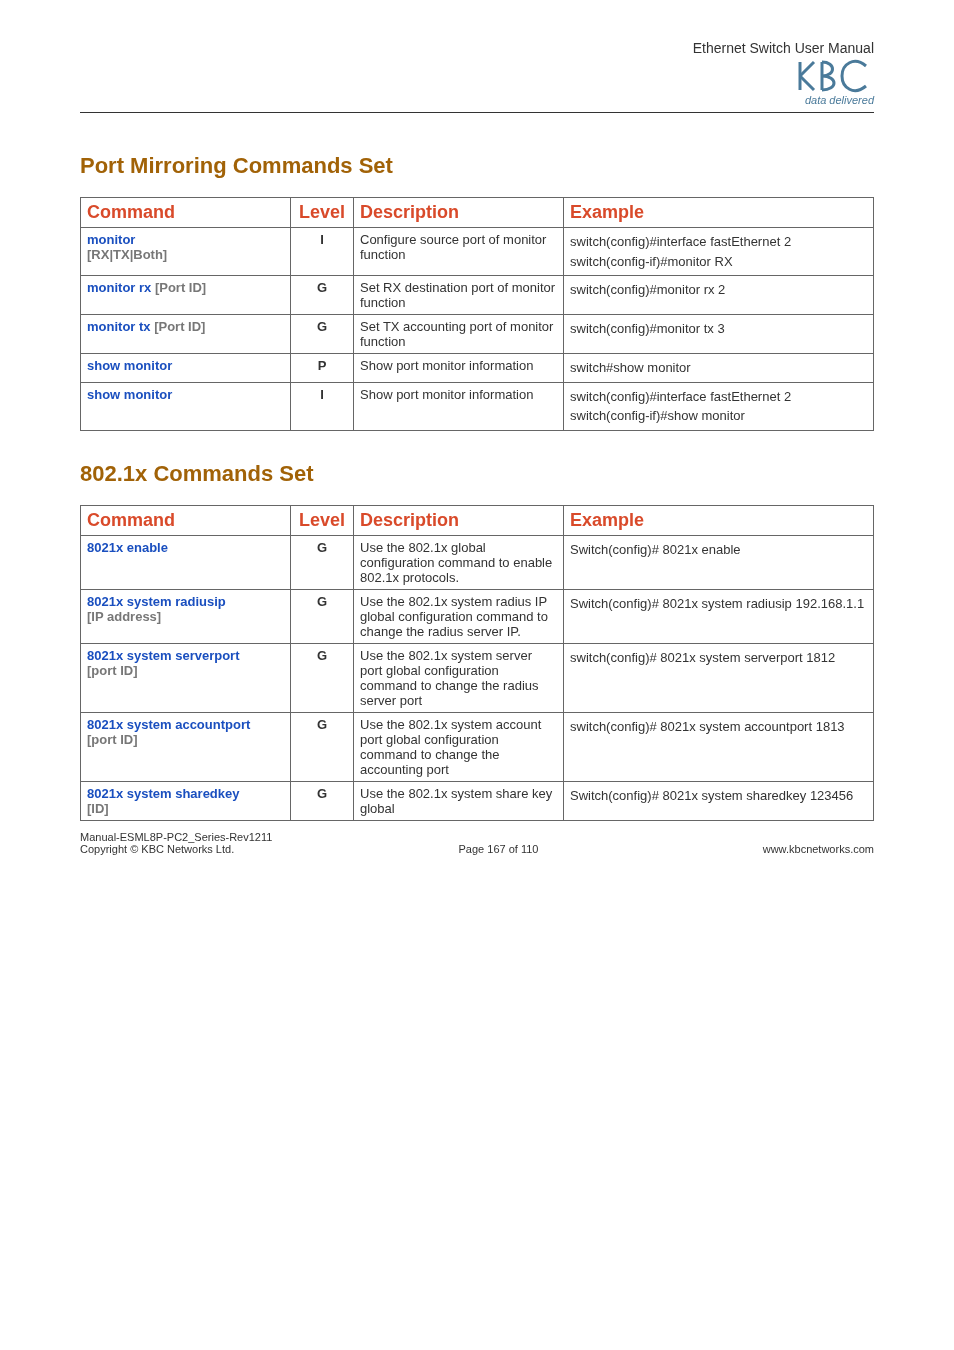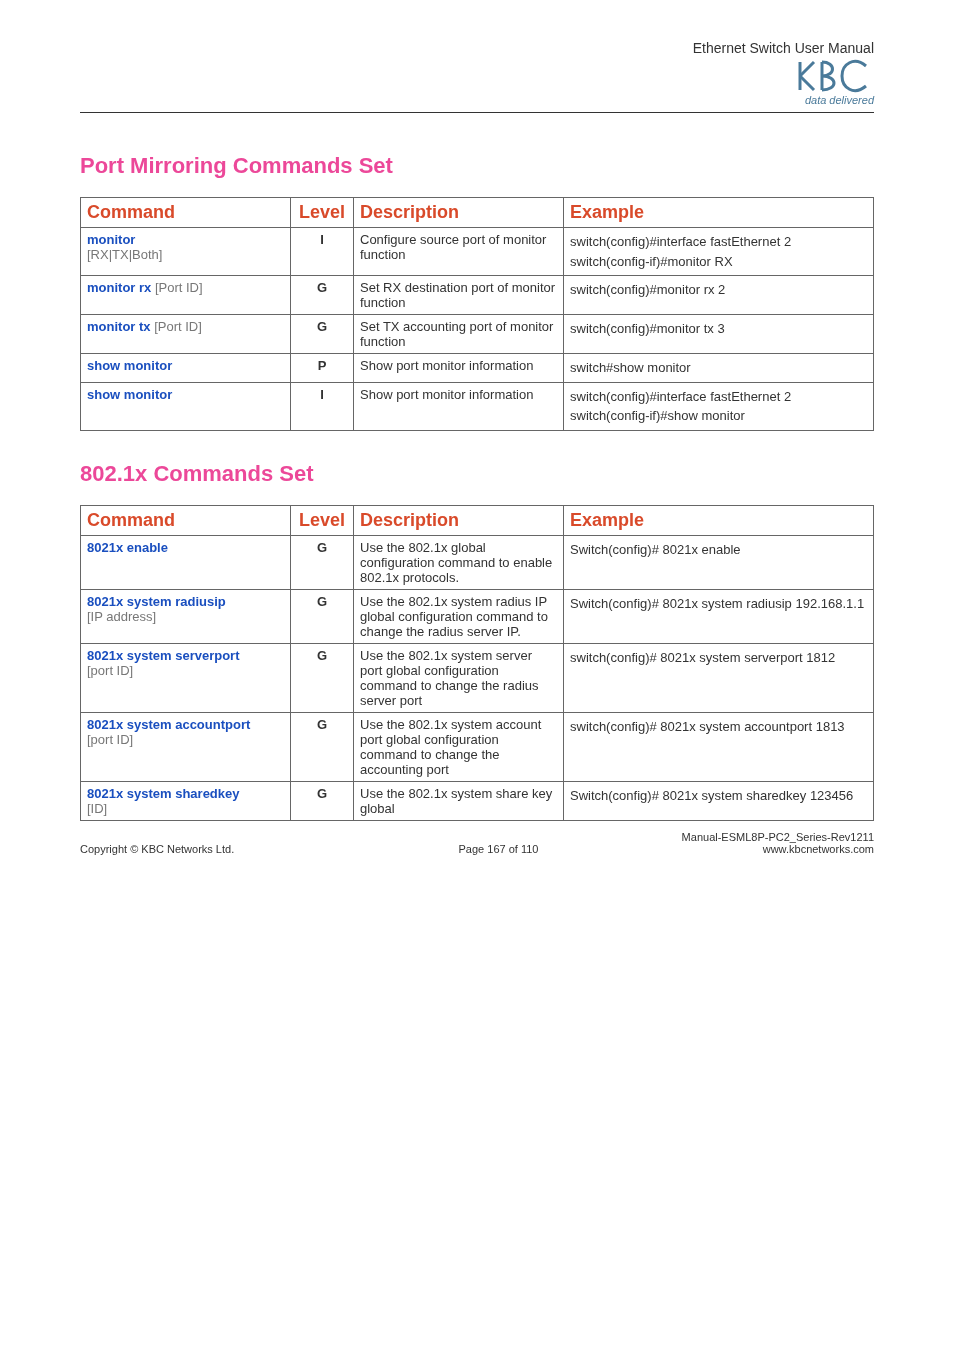--- a/index.html
+++ b/index.html
@@ -39,21 +39,21 @@
   }
   .logo-tag {
     font-style: italic;
     font-size: 11px;
     color: #4a7a9a;
     margin-top: -2px;
   }
   h2.section {
     font-size: 22px;
     font-weight: bold;
-    color: #ec4899;
+    color: #a16207;
     margin: 30px 0 18px 0;
   }
   table.cmd {
     width: 100%;
     border-collapse: collapse;
     margin-bottom: 10px;
   }
   table.cmd th, table.cmd td {
     border: 1px solid #666;
     padding: 4px 6px;
@@ -72,32 +72,31 @@
   table.cmd td.level {
     text-align: center;
     font-weight: bold;
   }
   .cmd-name {
     color: #1a4fbf;
     font-weight: bold;
   }
   .cmd-arg {
     color: #777;
-    font-weight: normal;
+    font-weight: bold;
   }
   .ex-line {
     line-height: 1.5;
   }
   .ex-bold {
     font-weight: normal;
   }
   .footer {
     font-size: 11px;
     color: #333;
-    text-align: right;
   }
   .footer-row {
     display: flex;
     justify-content: space-between;
   }
   col.c1 { width: 210px; }
   col.c2 { width: 50px; }
   col.c3 { width: 210px; }
 </style>
 </head>

